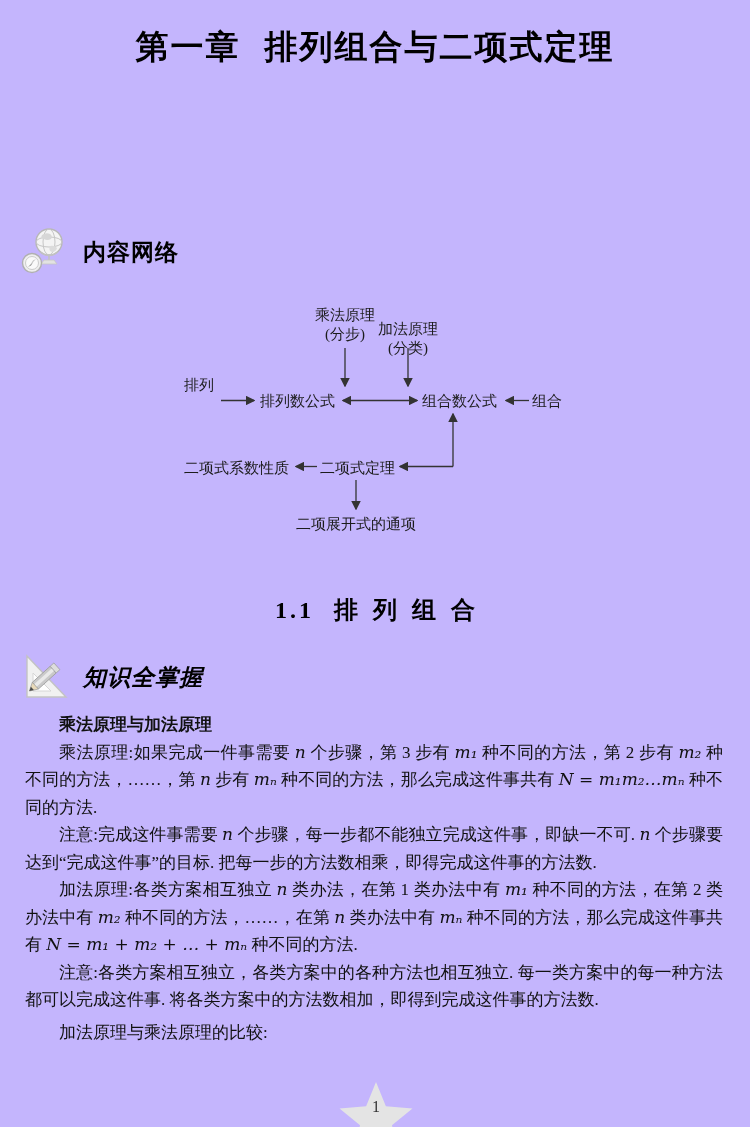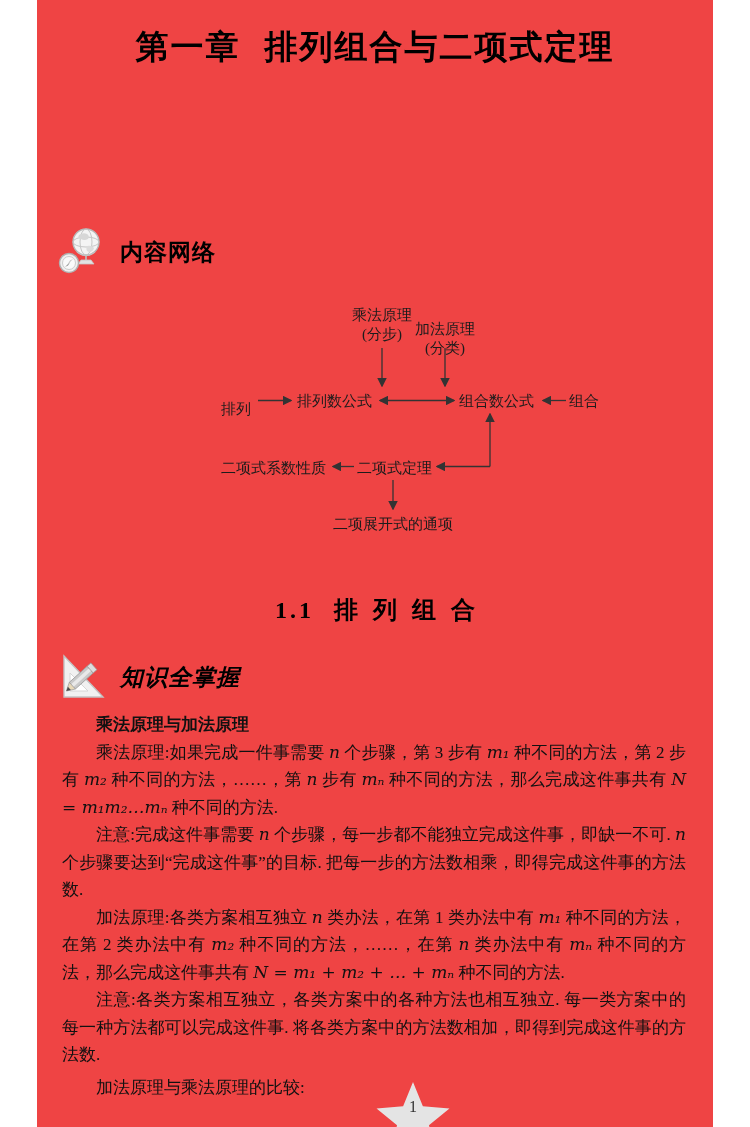--- a/index.html
+++ b/index.html
@@ -1,18 +1,18 @@
 <!DOCTYPE html>
 <html><head>
 <meta charset="utf-8">
 <style>
   html,body { margin:0; padding:0; background:#ffffff; }
   .page {
-    position:relative; width:676px; height:1127px; margin:0 auto;
-    background:#ef4444; color:#111; overflow:hidden;
+    position:relative; width:750px; height:1127px; margin:0 auto;
+    background:#c4b5fd; color:#111; overflow:hidden;
     font-family:"Liberation Serif", serif;
   }
 
   
   .chapter-title {
     padding-top:25px; text-align:center;
     font-family:"Liberation Sans", sans-serif;
     font-weight:bold; font-size:33px; letter-spacing:2px; color:#000;
   }
   .chapter-title .gap { display:inline-block; width:24px; }
@@ -27,21 +27,21 @@
   #hdr-knowledge { margin-top:25px;font-style:italic; }
   .icon-box { width:50px; height:52px; flex:0 0 auto; }
 
   
   .diagram { position:relative; height:245px; margin-top:26px; font-size:15px; color:#1c1c1c; }
   .diagram svg.connectors { position:absolute; left:0; top:0; width:750px; height:245px; }
   .dnode { position:absolute; white-space:nowrap; line-height:19px; }
   .dnode.two-line { text-align:center; width:80px; }
   #n-mul { left:305px; top:2px; }
   #n-add { left:368px; top:16px; }
-  #n-pl  { left:184px; top:96px; }
+  #n-pl  { left:184px; top:72px; }
   #n-plf { left:260px; top:88px; }
   #n-cbf { left:422px; top:88px; }
   #n-cb  { left:532px; top:88px; }
   #n-bcp { left:184px; top:155px; }
   #n-bt  { left:320px; top:155px; }
   #n-gt  { left:296px; top:211px; }
 
   
   .section-heading { margin-top:45px; text-align:center; font-weight:bold; font-size:24px; color:#000; }
   .section-heading .num { letter-spacing:3px; margin-right:20px; }

